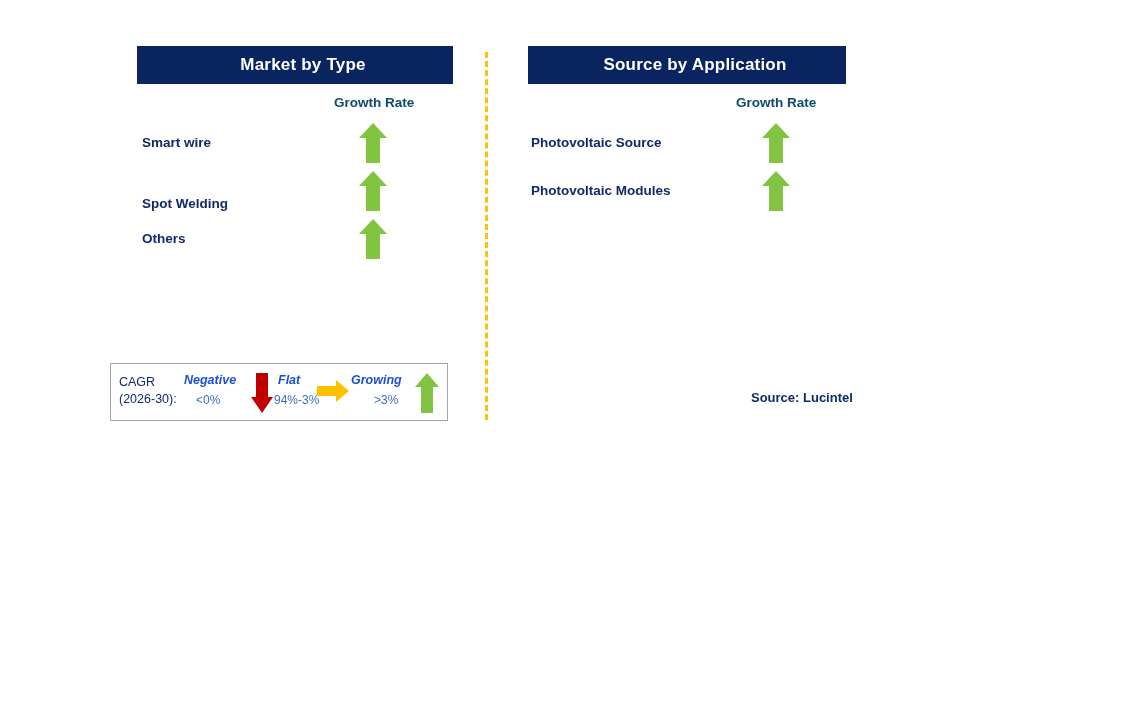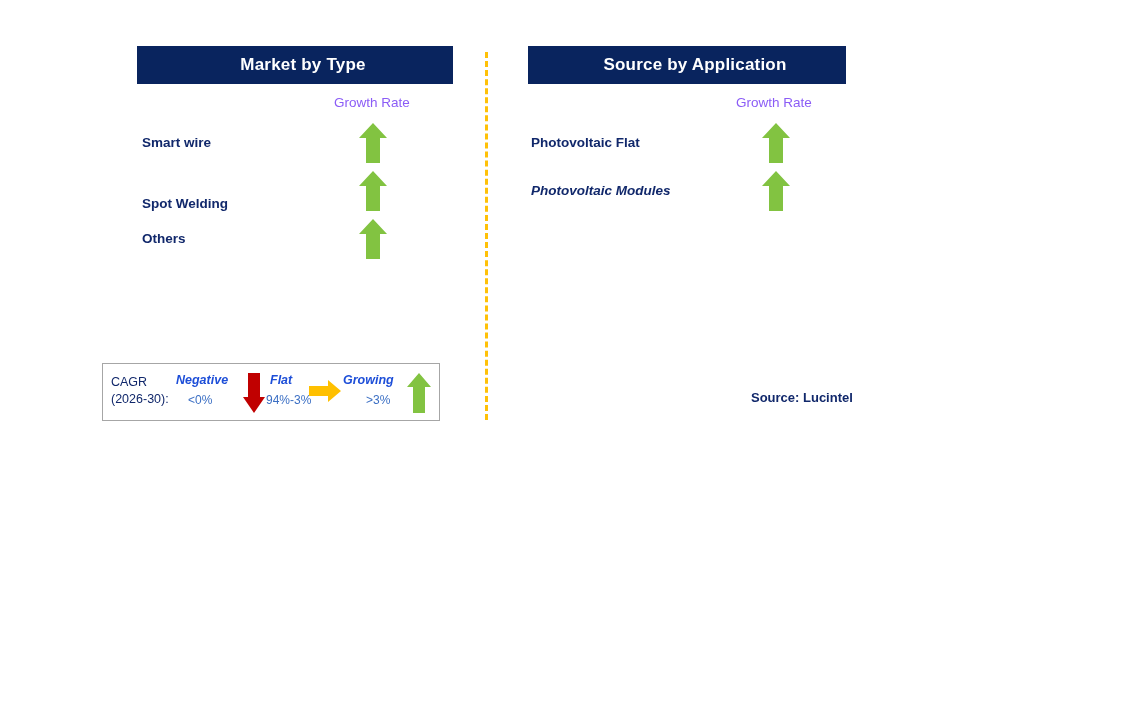--- a/index.html
+++ b/index.html
@@ -45,40 +45,40 @@
   #header-app {
     left: 42px;   
     top: 46px;
     width: 302px;
     height: 38px;
   }
 
   .growth-rate-label {
     position: absolute;
     font-size: 13.5px;
-    font-weight: normal;
-    color: #8b5cf6;
+    font-weight: bold;
+    color: #0c4a6e;
     white-space: nowrap;
   }
   #growth-label-type { left: 334px; top: 95px; }
   #growth-label-app  { left: 250px; top: 95px; } 
 
   .row-label {
     position: absolute;
     font-size: 13.5px;
     font-weight: bold;
     color: #11286b;
     white-space: nowrap;
   }
   #label-type-0 { left: 142px; top: 135px; }
   #label-type-1 { left: 142px; top: 183px; margin-top: 13px; }
   #label-type-2 { left: 142px; top: 231px; }
 
   #label-app-0  { left: 45px;  top: 135px; }  
-  #label-app-1  { left: 45px;  top: 183px; font-style: italic; }
+  #label-app-1  { left: 45px;  top: 183px; }
 
   .arrow-slot {
     position: absolute;
     width: 30px;
     height: 42px;
   }
   #arrow-type-0 { left: 358px; top: 122px; }
   #arrow-type-1 { left: 358px; top: 170px; }
   #arrow-type-2 { left: 358px; top: 218px; }
 
@@ -94,21 +94,21 @@
     top: 52px;
     width: 0px;
     height: 368px;
     border-left: 3px dashed #fdb913;
     border-left-color: #ffc107;
   }
 
   
   #legend {
     position: absolute;
-    left: 102px;
+    left: 110px;
     top: 363px;
     width: 338px;
     height: 58px;
     border: 1px solid #a6a6a6;
     background: #ffffff;
     box-sizing: border-box;
   }
   .legend-inner {
     position: relative;
     width: 100%;
@@ -225,21 +225,21 @@
 </div>
 
 <div id="divider"></div>
 
 <div class="panel" id="panel-app">
 
   <div class="section-header" id="header-app">Source by Application</div>
 
   <div class="growth-rate-label" id="growth-label-app">Growth Rate</div>
 
-  <div class="row-label" id="label-app-0">Photovoltaic Flat</div>
+  <div class="row-label" id="label-app-0">Photovoltaic Source</div>
   <div class="row-label" id="label-app-1">Photovoltaic Modules</div>
 
   <div class="arrow-slot" id="arrow-app-0">
     <svg viewBox="0 0 30 42" xmlns="http://www.w3.org/2000/svg" aria-hidden="true">
       <polygon points="15,1 29,16 22,16 22,41 8,41 8,16 1,16" fill="#82c341"></polygon>
     </svg>
   </div>
   <div class="arrow-slot" id="arrow-app-1">
     <svg viewBox="0 0 30 42" xmlns="http://www.w3.org/2000/svg" aria-hidden="true">
       <polygon points="15,1 29,16 22,16 22,41 8,41 8,16 1,16" fill="#82c341"></polygon>

